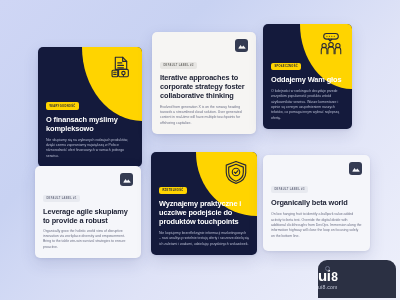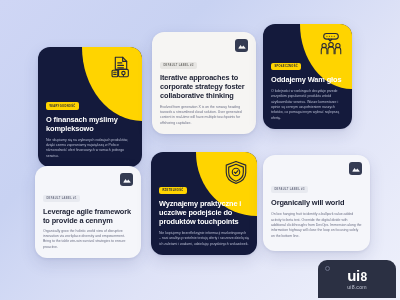--- a/index.html
+++ b/index.html
@@ -13,21 +13,21 @@
     position: relative;
   }
   .board {
     position: absolute;
     inset: 0;
   }
 
   
   .card {
     position: absolute;
-    border-radius: 12px;
+    border-radius: 5px;
     overflow: hidden;
     box-shadow: 0 6px 16px rgba(40,50,110,0.13), 0 1px 3px rgba(40,50,110,0.10);
   }
   .card.dark  { background: #141a3c; }
   .card.light { background: #f6f5f3; }
   .card.light.cool { background: #f5f6fa; }
 
   
   .corner {
     position: absolute;
@@ -112,21 +112,21 @@
 
   
   .watermark {
     position: absolute;
     right: 4px; bottom: 2px;
     width: 78px; height: 38px;
     background: #2b3043;
     border-radius: 9px 9px 0 0;
     display: flex;
     flex-direction: column;
-    align-items: center;
+    align-items: flex-start;
     justify-content: center;
     gap: 1px;
   }
   .wm-dot {
     position: absolute;
     left: 7px; top: 6px;
     width: 5px; height: 5px;
     border-radius: 50%;
     border: 1px solid #6a7088;
   }
@@ -222,21 +222,21 @@
     <div class="card-inner">
       <div class="thumb">
         <svg width="8" height="8" viewBox="0 0 16 16" fill="#f5f6fa">
           <path d="M1 12 L5 6 L8 10 L10.5 7 L15 12 Z"></path>
           <rect x="1" y="12" width="14" height="1.4"></rect>
         </svg>
       </div>
       <div class="sp-thumb-badge"></div>
       <span class="badge grey cool">DEFAULT LABEL #1</span>
       <div class="sp-badge-title"></div>
-      <div class="title light-card">Leverage agile framework to provide a cennym</div>
+      <div class="title light-card">Leverage agile skupiamy to provide a robust</div>
       <div class="sp-title-body"></div>
       <div class="body light-card">Organically grow the holistic world view of disruptive innovation via workplace diversity and empowerment. Bring to the table win-win survival strategies to ensure proactive.</div>
     </div>
   </div>
 
   <div class="card dark" id="card-5">
     <div class="corner"></div>
     <div class="art">
       <svg viewBox="0 0 32 32" fill="none" stroke="#141a3c" stroke-width="1.4" stroke-linecap="round" stroke-linejoin="round">
         <path d="M16 3 L28 7.5 v9 c0 7-5.2 11.4-12 13.5C9.2 27.9 4 23.5 4 16.5v-9z"></path>
@@ -259,21 +259,21 @@
     <div class="card-inner">
       <div class="thumb">
         <svg width="8" height="8" viewBox="0 0 16 16" fill="#f5f6fa">
           <path d="M1 12 L5 6 L8 10 L10.5 7 L15 12 Z"></path>
           <rect x="1" y="12" width="14" height="1.4"></rect>
         </svg>
       </div>
       <div class="sp-thumb-badge"></div>
       <span class="badge grey cool">DEFAULT LABEL #3</span>
       <div class="sp-badge-title"></div>
-      <div class="title light-card">Organically will world</div>
+      <div class="title light-card">Organically beta world</div>
       <div class="sp-title-body"></div>
       <div class="body light-card">On low hanging fruit to identify a ballpark value added activity to beta test. Override the digital divide with additional clickthroughs from DevOps. Immersion along the information highway will close the loop on focusing solely on the bottom line.</div>
     </div>
   </div>
 
   <div class="watermark">
     <span class="wm-dot"></span>
     <div class="wm-logo">
       <span>ui</span>
       <span class="wm-mark">8</span>

